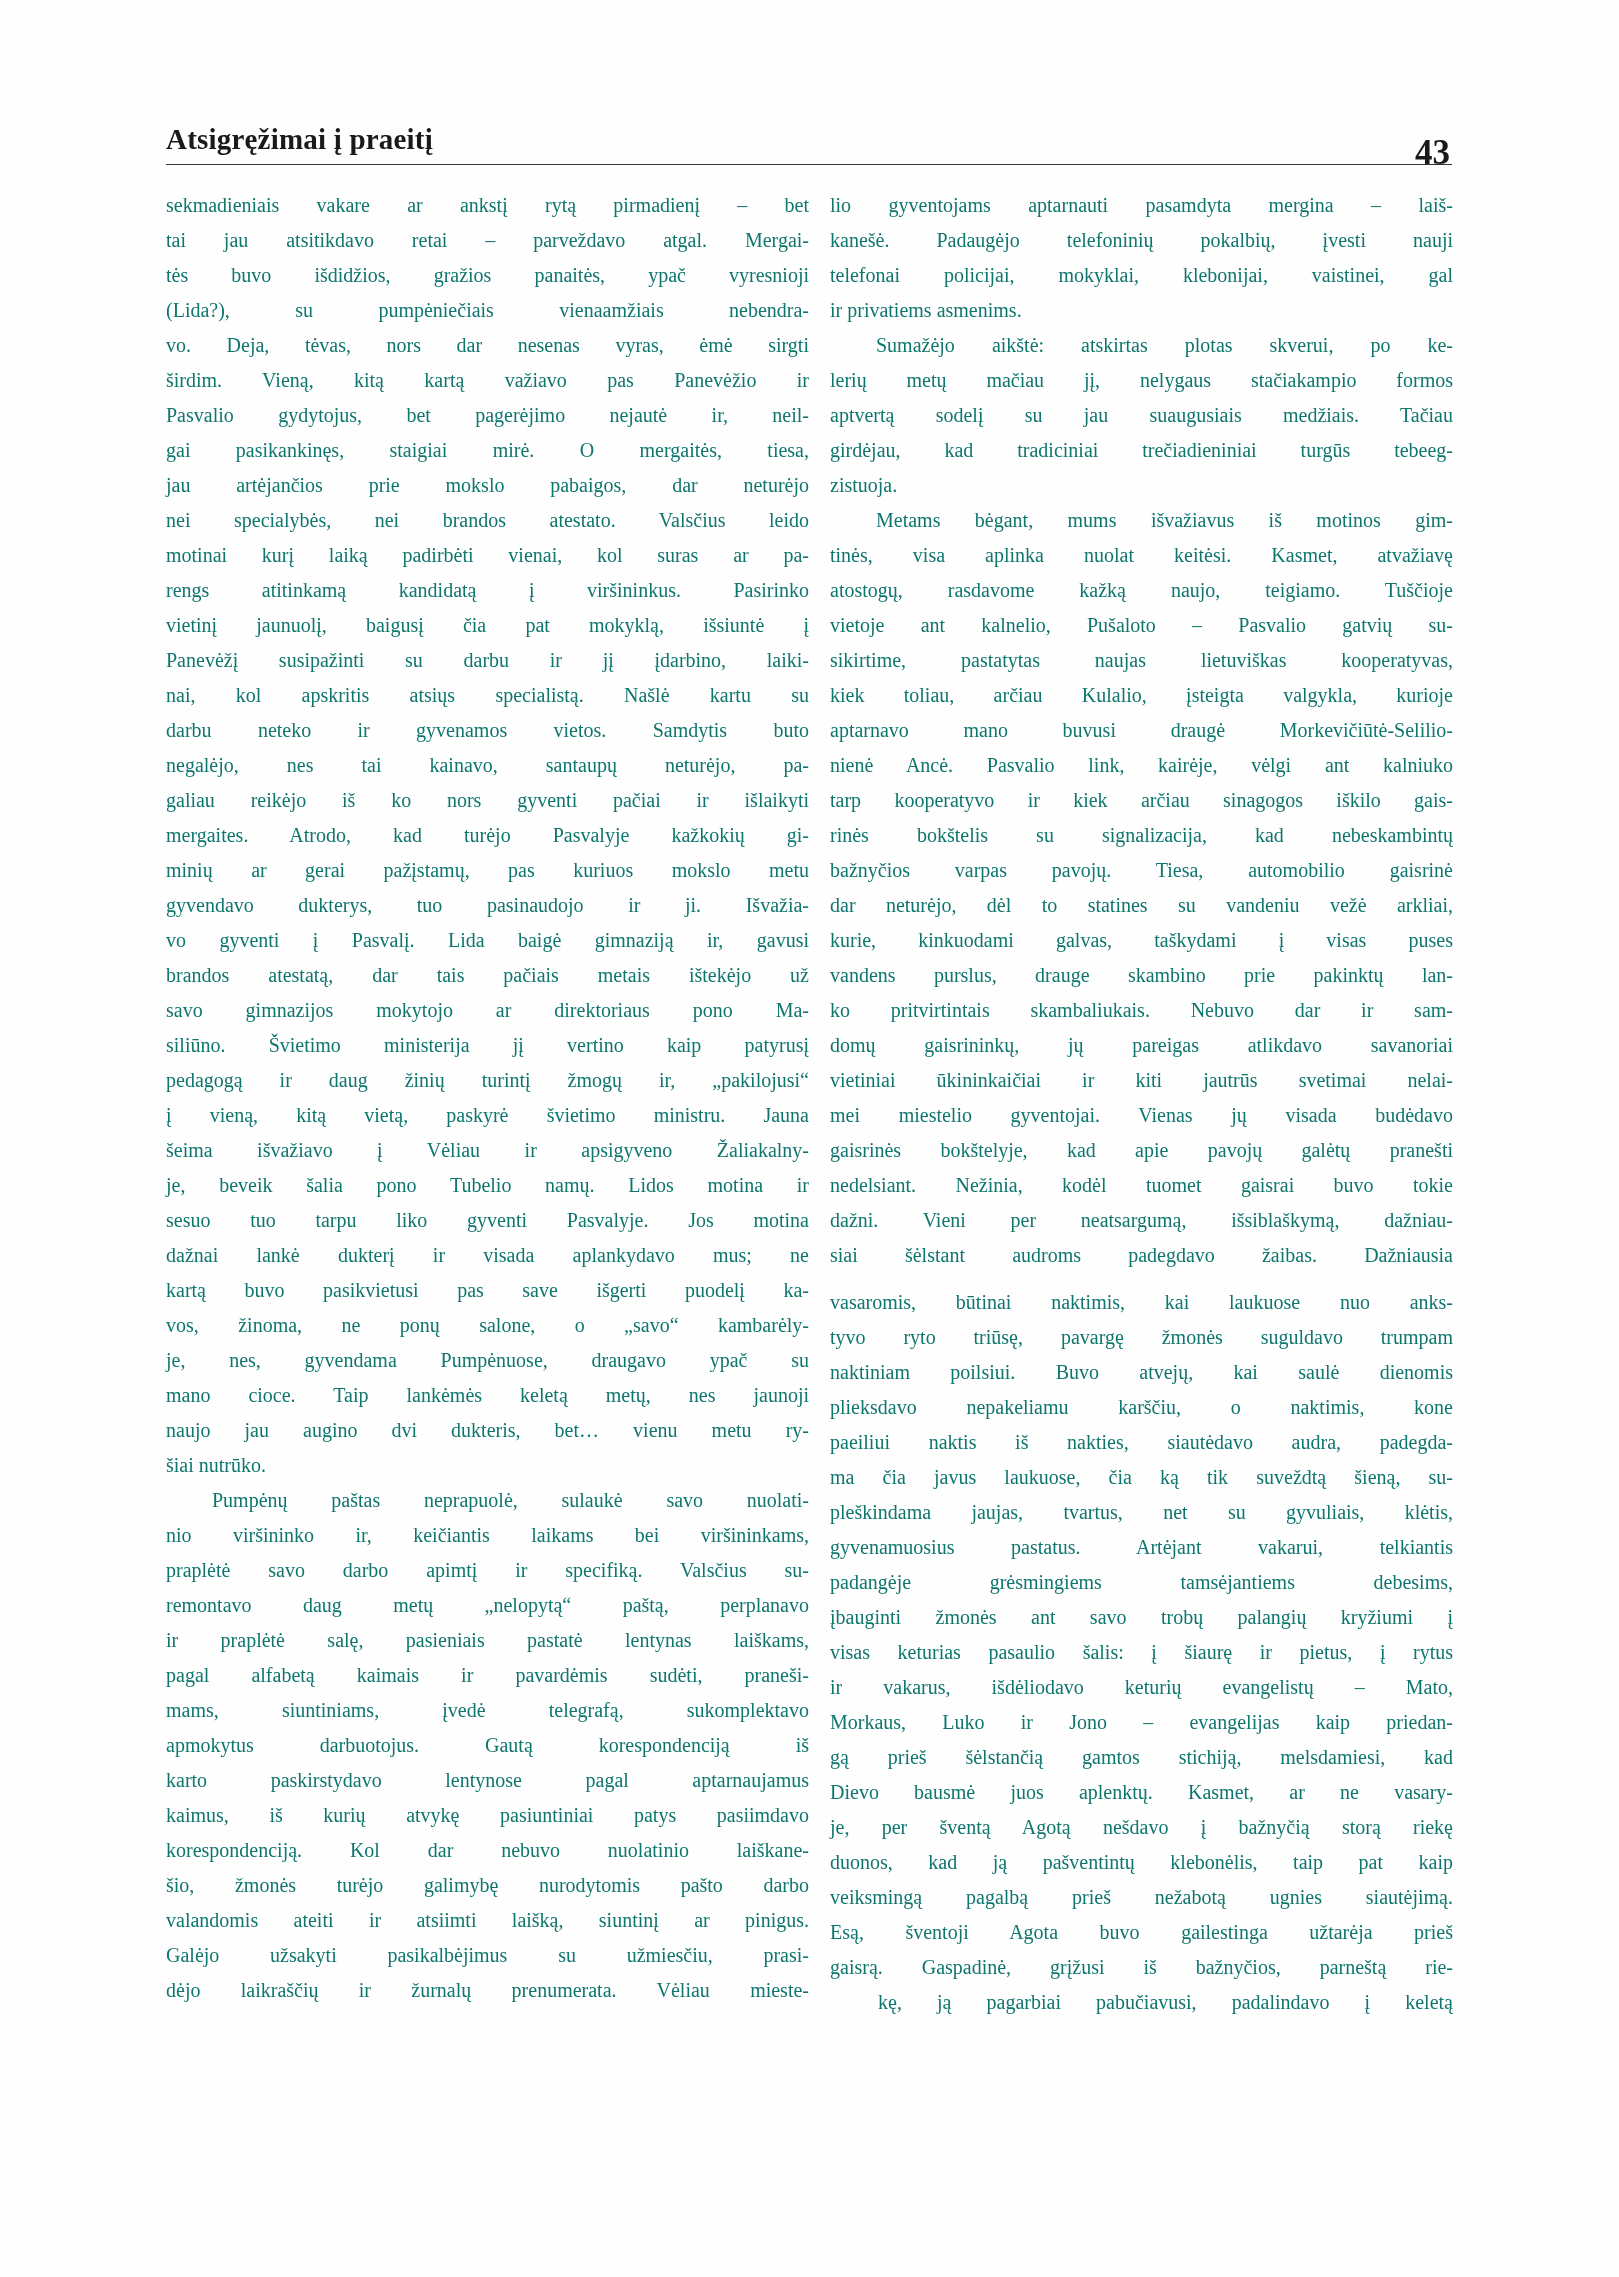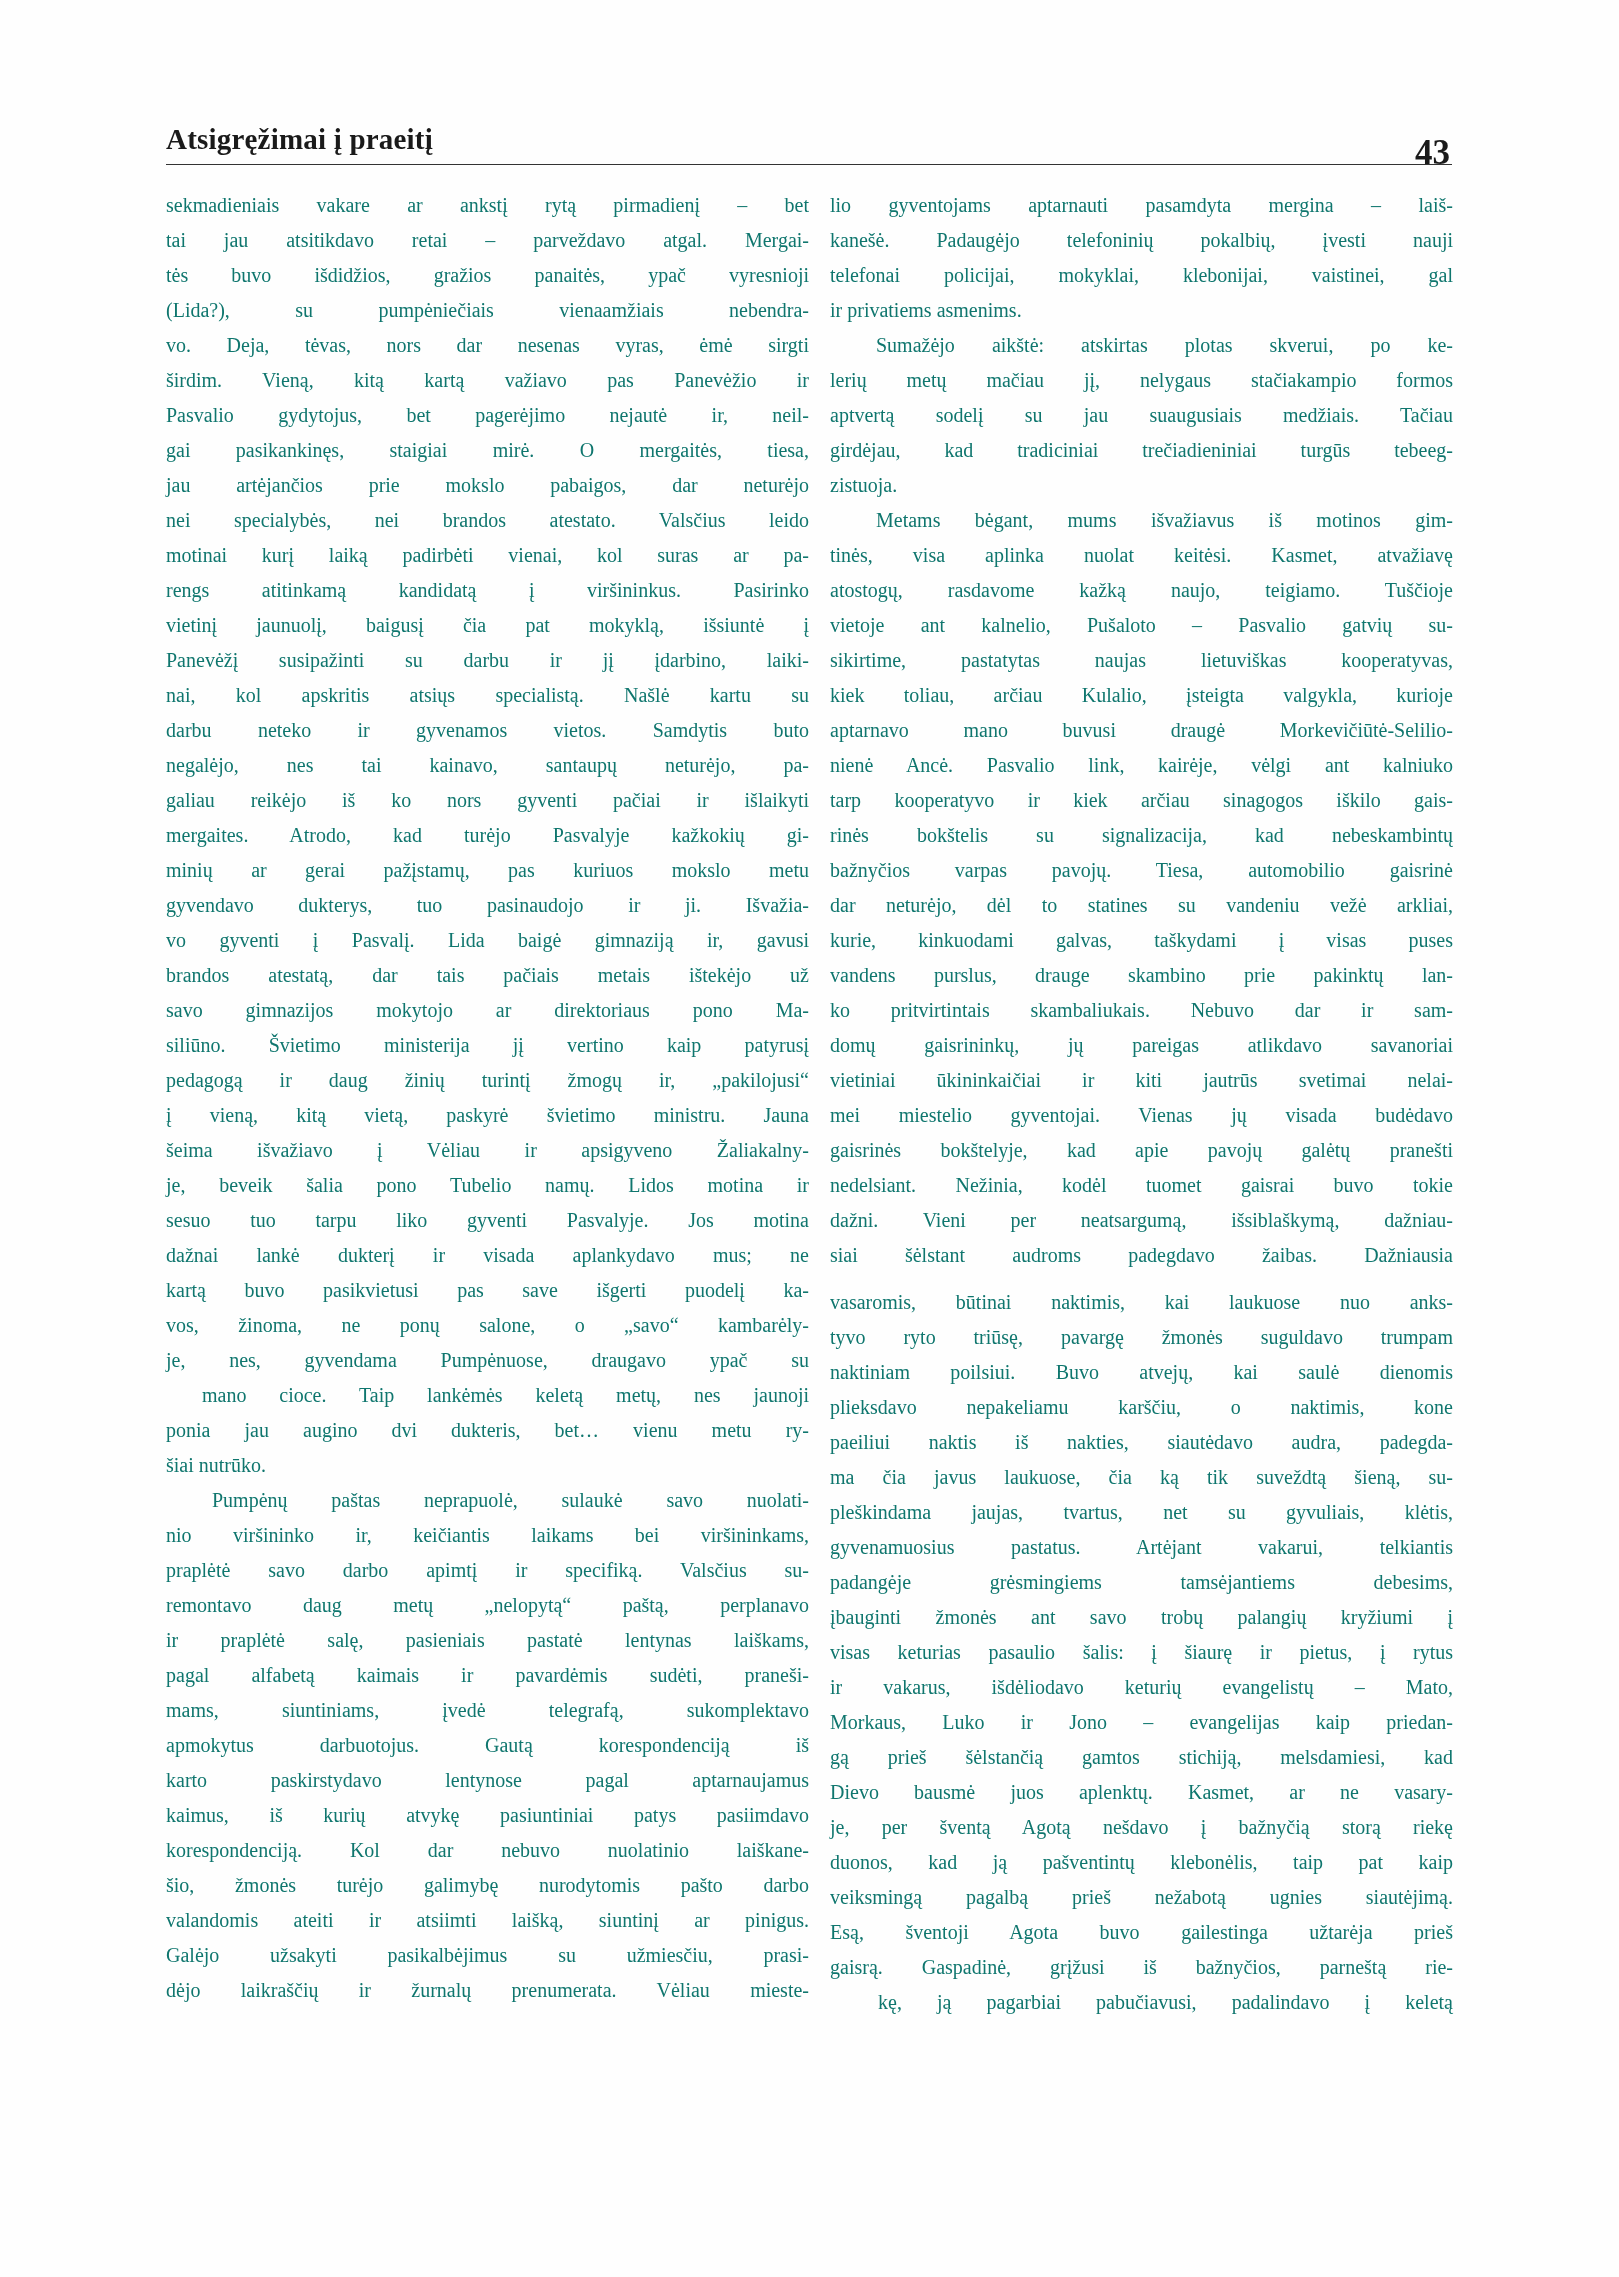--- a/index.html
+++ b/index.html
@@ -74,22 +74,22 @@
       <span class="line" style="word-spacing: 0px;">siliūno. Švietimo ministerija jį vertino kaip patyrusį</span>
       <span class="line" style="word-spacing: 0px;">pedagogą ir daug žinių turintį žmogų ir, „pakilojusi“</span>
       <span class="line" style="word-spacing: 0px;">į vieną, kitą vietą, paskyrė švietimo ministru. Jauna</span>
       <span class="line" style="word-spacing: 0px;">šeima išvažiavo į Vėliau ir apsigyveno Žaliakalny-</span>
       <span class="line" style="word-spacing: 0px;">je, beveik šalia pono Tubelio namų. Lidos motina ir</span>
       <span class="line" style="word-spacing: 0px;">sesuo tuo tarpu liko gyventi Pasvalyje. Jos motina</span>
       <span class="line" style="word-spacing: 0px;">dažnai lankė dukterį ir visada aplankydavo mus; ne</span>
       <span class="line" style="word-spacing: 0px;">kartą buvo pasikvietusi pas save išgerti puodelį ka-</span>
       <span class="line" style="word-spacing: 0px;">vos, žinoma, ne ponų salone, o „savo“ kambarėly-</span>
       <span class="line" style="word-spacing: 0px;">je, nes, gyvendama Pumpėnuose, draugavo ypač su</span>
-      <span class="line" style="word-spacing: 0px; margin-left: 36px;">mano cioce. Taip lankėmės keletą metų, nes jaunoji</span>
-      <span class="line" style="word-spacing: 0px;">ponia jau augino dvi dukteris, bet… vienu metu ry-</span>
+      <span class="line" style="word-spacing: 0px;">mano cioce. Taip lankėmės keletą metų, nes jaunoji</span>
+      <span class="line" style="word-spacing: 0px;">naujo jau augino dvi dukteris, bet… vienu metu ry-</span>
       <span class="line last">šiai nutrūko.</span>
       <span class="line indent" style="word-spacing: 0px;">Pumpėnų paštas neprapuolė, sulaukė savo nuolati-</span>
       <span class="line" style="word-spacing: 0px;">nio viršininko ir, keičiantis laikams bei viršininkams,</span>
       <span class="line" style="word-spacing: 0px;">praplėtė savo darbo apimtį ir specifiką. Valsčius su-</span>
       <span class="line" style="word-spacing: 0px;">remontavo daug metų „nelopytą“ paštą, perplanavo</span>
       <span class="line" style="word-spacing: 0px;">ir praplėtė salę, pasieniais pastatė lentynas laiškams,</span>
       <span class="line" style="word-spacing: 0px;">pagal alfabetą kaimais ir pavardėmis sudėti, praneši-</span>
       <span class="line" style="word-spacing: 0px;">mams, siuntiniams, įvedė telegrafą, sukomplektavo</span>
       <span class="line" style="word-spacing: 0px;">apmokytus darbuotojus. Gautą korespondenciją iš</span>
       <span class="line" style="word-spacing: 0px;">karto paskirstydavo lentynose pagal aptarnaujamus</span>

